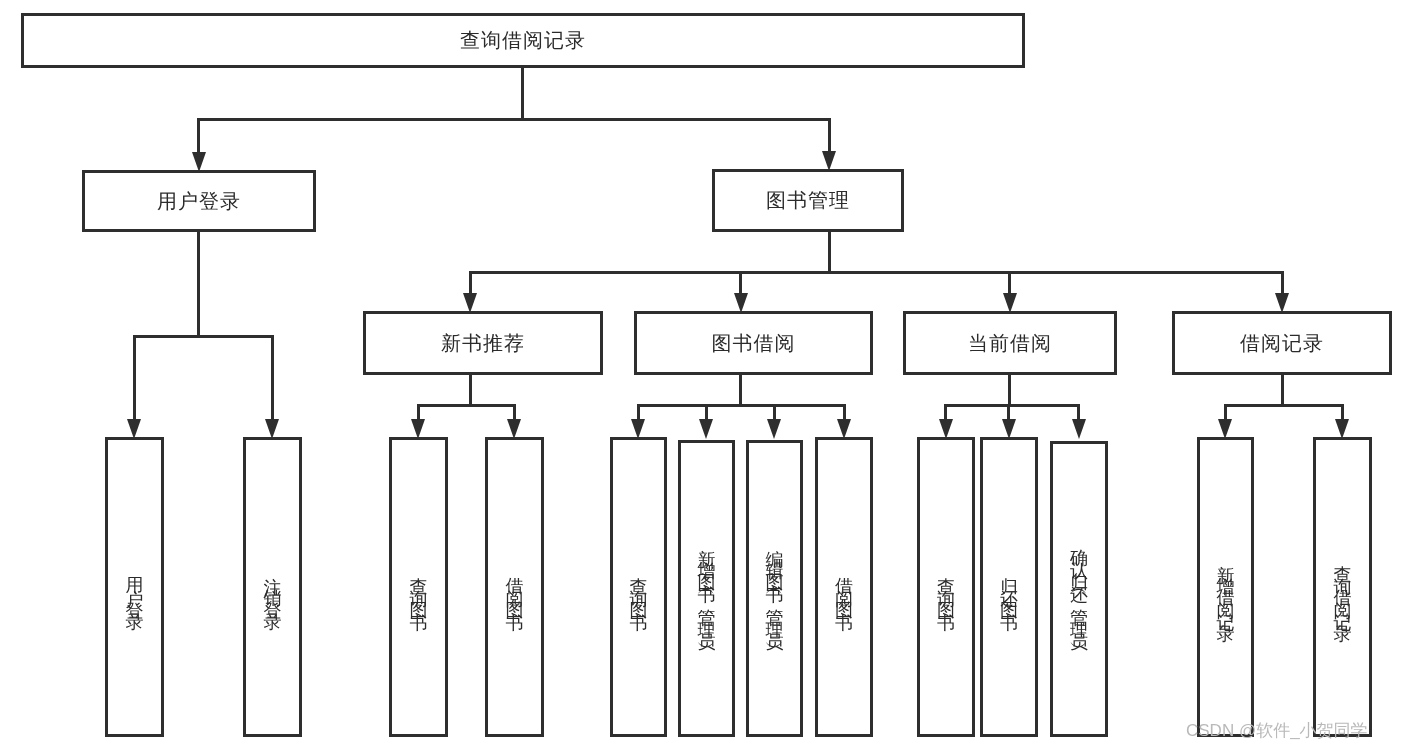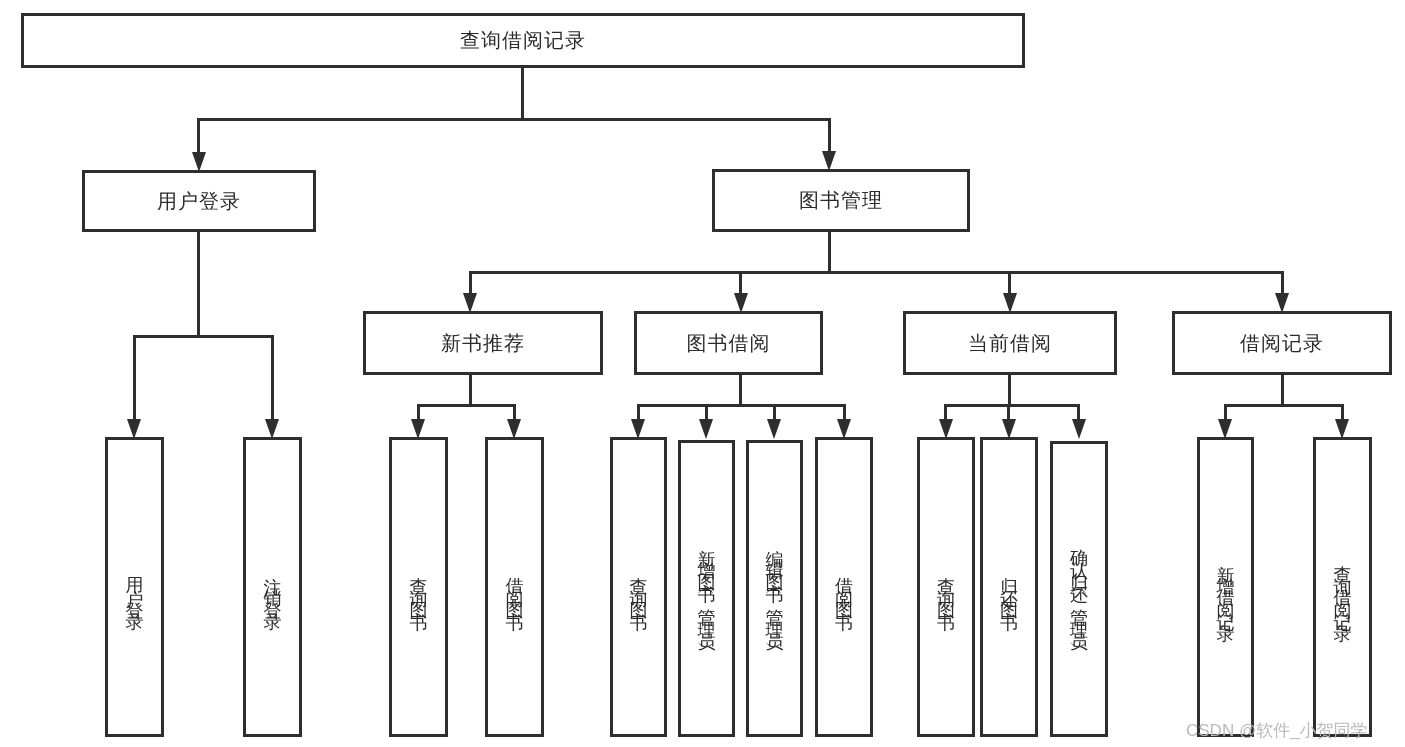--- a/index.html
+++ b/index.html
@@ -70,21 +70,21 @@
   <div class="vline" style="left:521px; top:68px; height:50px;"></div>
   <div class="hline" style="left:198px; top:118px; width:633px;"></div>
   <div class="vline" style="left:197px; top:118px; height:35px;"></div>
   <div class="arrow" style="left:192px; top:152px;"></div>
   <div class="vline" style="left:828px; top:118px; height:35px;"></div>
   <div class="arrow" style="left:822px; top:151px;"></div>
 
   <div class="box hbox" style="left:82px; top:170px; width:234px; height:62px;">
     <span>用户登录</span>
   </div>
-  <div class="box hbox" style="left:712px; top:169px; width:258px; height:63px;text-align:right;">
+  <div class="box hbox" style="left:712px; top:169px; width:192px; height:63px;text-align:right;">
     <span>图书管理</span>
   </div>
 
   <div class="vline" style="left:197px; top:232px; height:106px;"></div>
   <div class="hline" style="left:133px; top:335px; width:141px;"></div>
   <div class="vline" style="left:133px; top:335px; height:85px;"></div>
   <div class="arrow" style="left:127px; top:419px;"></div>
   <div class="vline" style="left:271px; top:335px; height:85px;"></div>
   <div class="arrow" style="left:265px; top:419px;"></div>
 
@@ -95,21 +95,21 @@
   <div class="vline" style="left:739px; top:271px; height:25px;"></div>
   <div class="arrow" style="left:734px; top:293px;"></div>
   <div class="vline" style="left:1008px; top:271px; height:25px;"></div>
   <div class="arrow" style="left:1003px; top:293px;"></div>
   <div class="vline" style="left:1281px; top:271px; height:25px;"></div>
   <div class="arrow" style="left:1275px; top:293px;"></div>
 
   <div class="box hbox" style="left:363px; top:311px; width:240px; height:64px;">
     <span>新书推荐</span>
   </div>
-  <div class="box hbox" style="left:634px; top:311px; width:189px; height:64px;">
+  <div class="box hbox" style="left:634px; top:311px; width:239px; height:64px;">
     <span>图书借阅</span>
   </div>
   <div class="box hbox" style="left:1172px; top:311px; width:220px; height:64px;">
     <span>借阅记录</span>
   </div>
   <div class="box hbox" style="left:903px; top:311px; width:214px; height:64px;">
     <span>当前借阅</span>
   </div>
 
   <div class="vline" style="left:469px; top:375px; height:32px;"></div>

